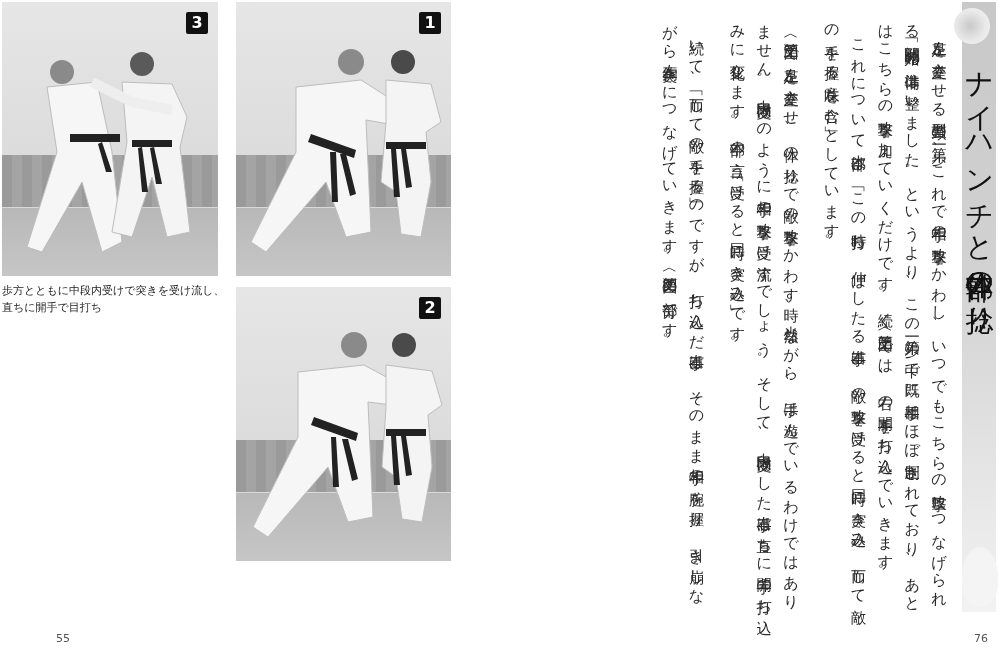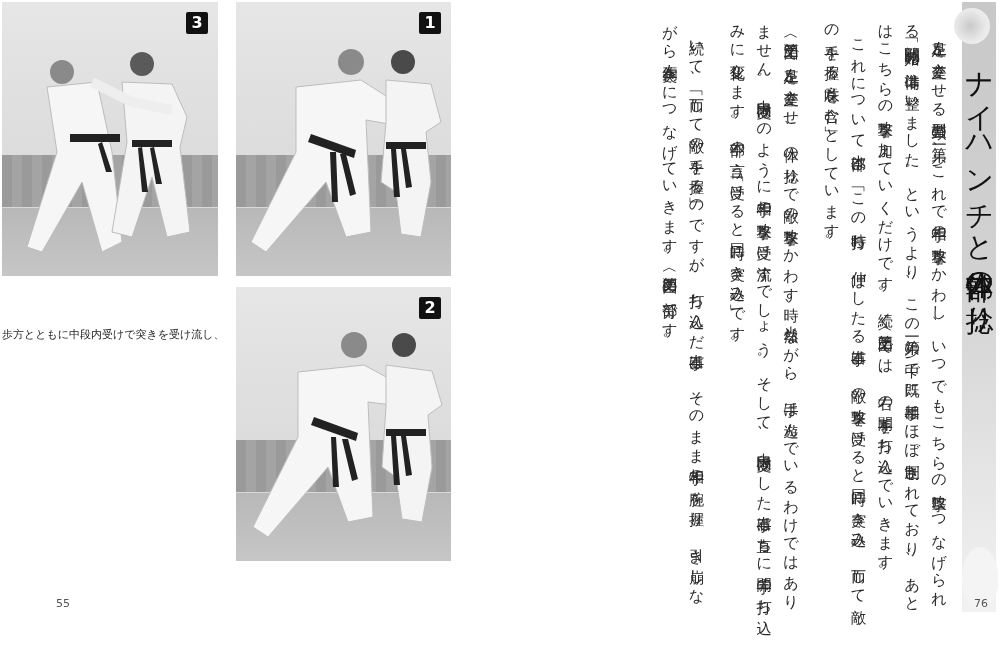--- a/index.html
+++ b/index.html
@@ -18,23 +18,23 @@
                     background: #111; color: #fff; font-family: "DejaVu Sans", sans-serif;
                     font-weight: bold; font-size: 16px; line-height: 22px; text-align: center;
                     border-radius: 2px; }
     .photo svg { position: absolute; left: 0; top: 0; width: 100%; height: 100%; }
 
     #photo-3 { left: 2px;   top: 2px;   width: 216px; height: 274px; }
     #photo-1 { left: 236px; top: 2px;   width: 215px; height: 274px; }
     #photo-2 { left: 236px; top: 287px; width: 215px; height: 274px; }
 
     .caption { position: absolute; left: 2px; top: 282px; width: 225px;
-               font-family: "DejaVu Sans", sans-serif; font-size: 11px; line-height: 17px; color: #222; margin-top: 44px; }
+               font-family: "DejaVu Sans", sans-serif; font-size: 11px; line-height: 17px; color: #222; }
 
-    .folio { position: absolute; top: 597px; font-family: "DejaVu Sans", sans-serif;
+    .folio { position: absolute; top: 632px; font-family: "DejaVu Sans", sans-serif;
              font-size: 11px; color: #555; }
     #folio-left  { left: 56px; }
     #folio-right { left: 974px; }
 
     
     .title-bar { position: absolute; left: 962px; top: 2px; width: 34px; height: 610px;
                  background: linear-gradient(#c8c8c8 0%, #d2d2d2 45%, #f2f2f2 100%); }
     .title-bar .orb { position: absolute; left: -8px; top: 6px; width: 36px; height: 36px; border-radius: 50%;
                       background: radial-gradient(circle at 45% 50%, #c9c9c9 0%, #e8e8e8 55%, #f6f6f6 100%); }
     .title-bar .orb-bottom { position: absolute; left: 0; top: 545px; width: 36px; height: 60px; border-radius: 50% 50% 40% 40%;
@@ -102,20 +102,21 @@
     <circle cx="168" cy="58" r="12" fill="#4a4a4a"></circle>
     <path d="M150 78 L196 84 L206 118 L192 128 L196 180 L186 235 L166 232 L160 190 L146 180 L150 120 Z" fill="#f4f4f4" stroke="#bdbdbd"></path>
     <rect x="150" y="142" width="40" height="7" fill="#222"></rect>
     <path d="M160 149 L164 198 L158 198 L155 149 Z M170 149 L176 188 L170 189 L165 149 Z" fill="#222"></path>
   </svg>
   <div class="badge">2</div>
 </div>
 
 <div class="caption">
   <div>歩方とともに中段内受けで突きを受け流し、</div>
+  <div>直ちに開手で目打ち</div>
 </div>
 
 <div class="folio" id="folio-left">55</div>
 
 <div class="title-bar">
   <div class="orb"></div>
   <div class="orb-bottom"></div>
   <div class="title-text">ナイハンチと体幹部の捻り</div>
 </div>
 

